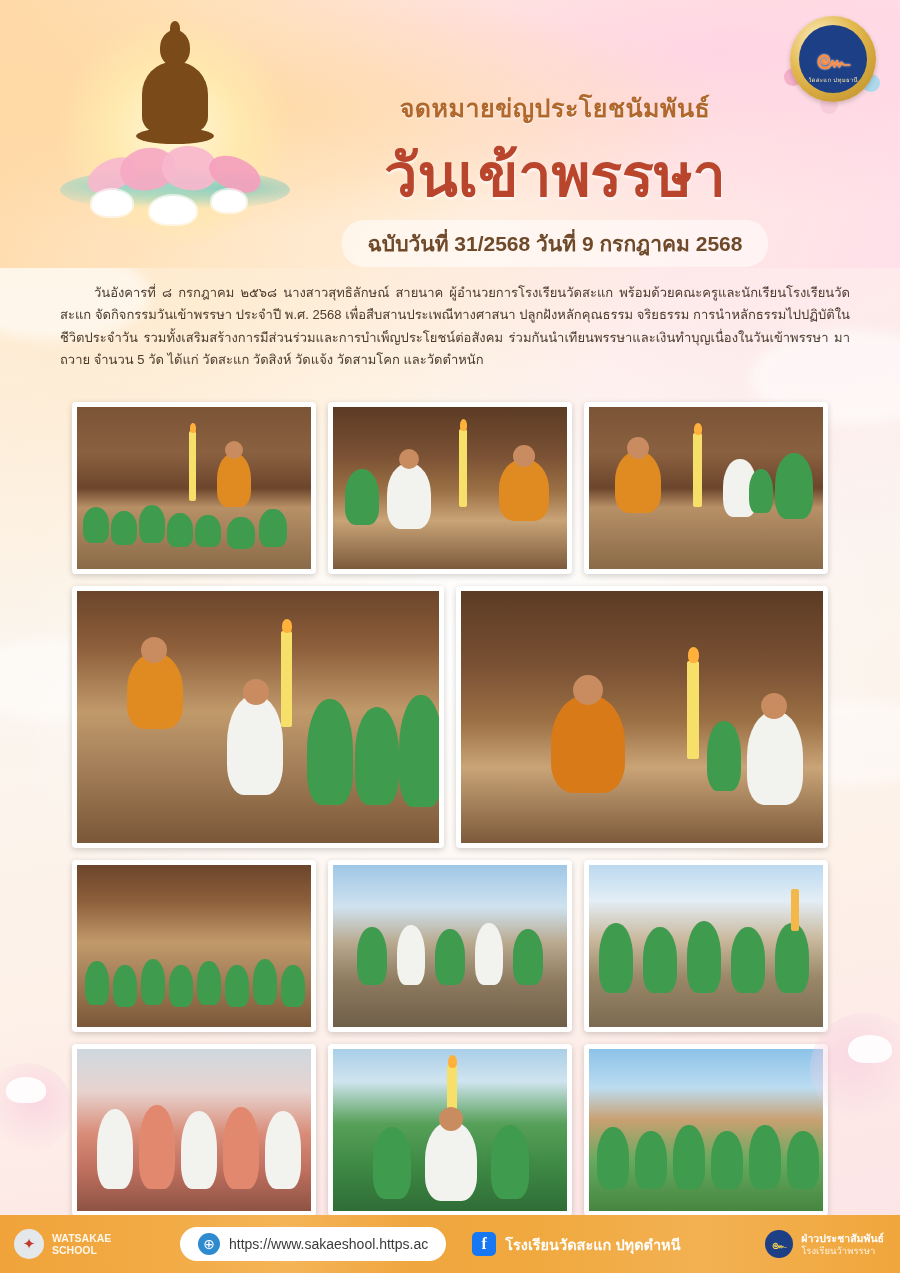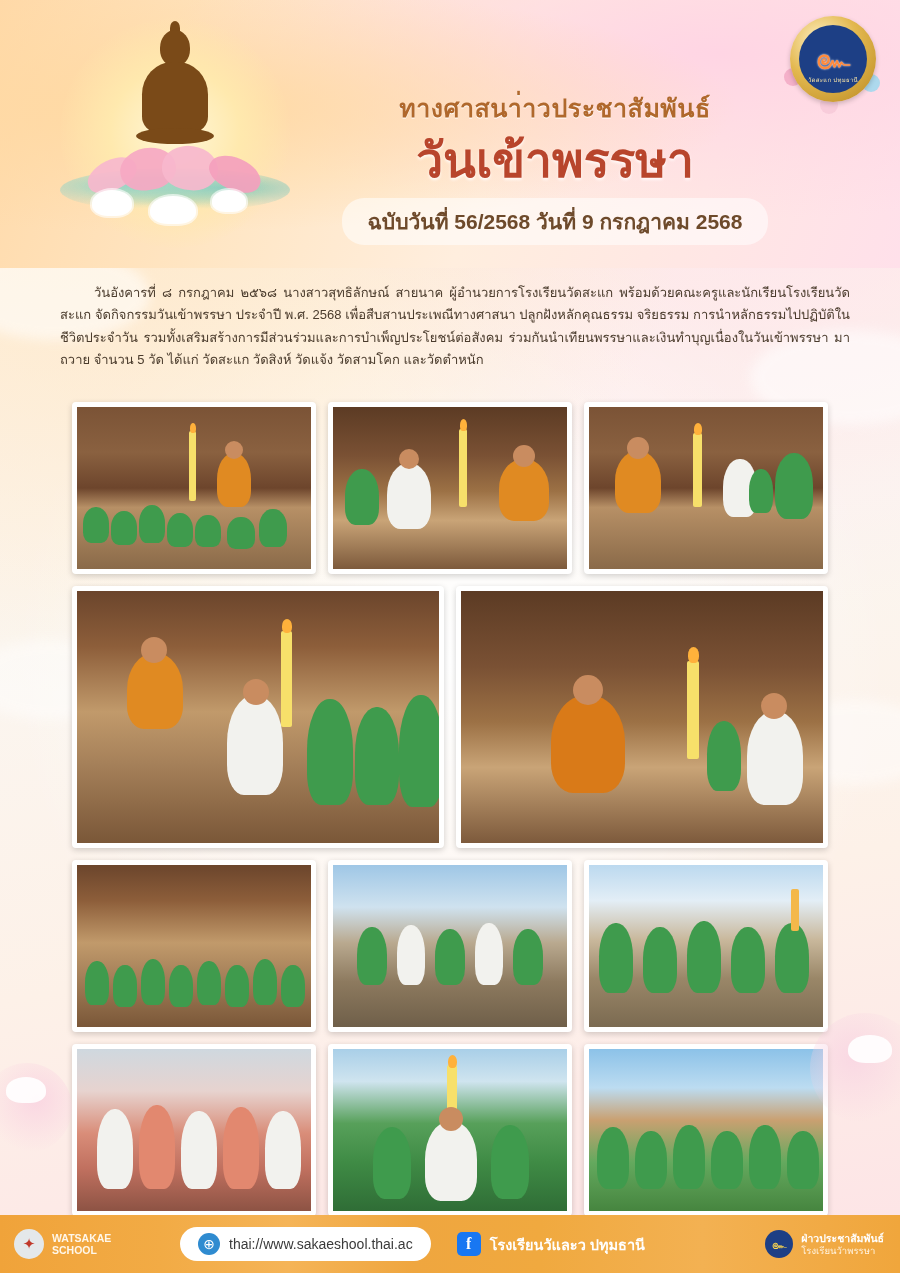--- a/index.html
+++ b/index.html
@@ -62,21 +62,21 @@
   .wl1{left:92px;top:190px;}
   .wl2{left:150px;top:196px;width:46px;height:28px;}
   .wl3{left:212px;top:190px;width:34px;height:22px;}
 
   .header-text{position:absolute;right:40px;top:88px;width:610px;text-align:center;}
   .kicker{
     font-size:25px;font-weight:bold;color:#b0682c;letter-spacing:.5px;
     text-shadow:0 1px 0 #fff;
   }
   .main-title{
-    margin-top:8px;font-size:48px;line-height:1.05;font-weight:bold;color:#b8452c;
+    margin-top:18px;font-size:59px;line-height:1.05;font-weight:bold;color:#b8452c;
     text-shadow:0 2px 3px rgba(255,255,255,.85);
   }
   .issue-pill{
     display:inline-block;margin-top:12px;padding:7px 26px;border-radius:22px;
     background:rgba(255,255,255,.55);color:#6e4a2b;font-size:21px;font-weight:bold;
   }
 
   
   .logo{
     position:absolute;right:24px;top:12px;width:86px;height:96px;
@@ -201,23 +201,23 @@
       <div class="petal p1"></div>
         <div class="petal p2"></div>
       <div class="petal p3"></div>
         <div class="petal p4"></div>
     </div>
     <div class="wlotus wl1"></div>
     <div class="wlotus wl2"></div>
     <div class="wlotus wl3"></div>
 
     <div class="header-text">
-      <div class="kicker">ทางศาสนา่าวประชาสัมพันธ์</div>
+      <div class="kicker">จดหมายข่ญประโยชนัมพันธ์</div>
       <div class="main-title">วันเข้าพรรษา</div>
-      <div class="issue-pill">ฉบับวันที่ 56/2568 วันที่ 9 กรกฎาคม 2568</div>
+      <div class="issue-pill">ฉบับวันที่ 31/2568 วันที่ 9 กรกฎาคม 2568</div>
     </div>
 
     <div class="logo">
       <div class="logo-fl lf1"></div>
       <div class="logo-fl lf2"></div>
       <div class="logo-fl lf3"></div>
       <div class="ring"></div>
       <div class="inner">
         <div class="sym">๛</div>
         <div class="band">วัดสะแก ปทุมธานี</div>
@@ -382,26 +382,26 @@
     <div class="left">
       <div class="f-logo">✦</div>
       <div class="f-school">
         <div>WATSAKAE</div>
         <div>SCHOOL</div>
       </div>
     </div>
 
     <div class="pill">
       <div class="globe">⊕</div>
-      <div class="url">thai://www.sakaeshool.thai.ac</div>
+      <div class="url">https://www.sakaeshool.https.ac</div>
     </div>
 
     <div class="fb">
       <div class="fb-ic">f</div>
-      <div class="fb-txt">โรงเรียนวัและว ปทุมธานี</div>
+      <div class="fb-txt">โรงเรียนวัดสะแก ปทุดตำหนี</div>
     </div>
 
     <div class="right">
       <div class="r-logo">๛</div>
       <div class="r-txt">
         <div>ฝ่าวประชาสัมพันธ์</div>
         <div class="sub">โรงเรียนวัาพรรษา</div>
       </div>
     </div>
   </div>

